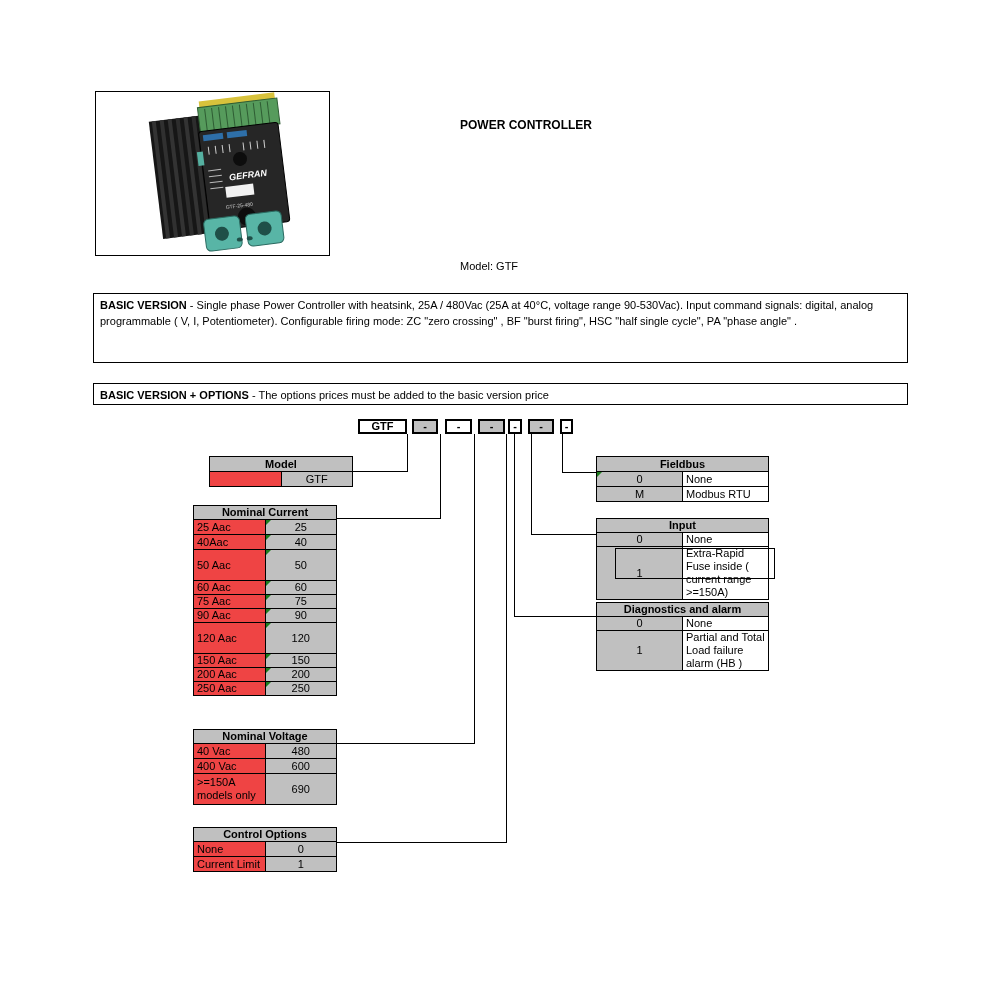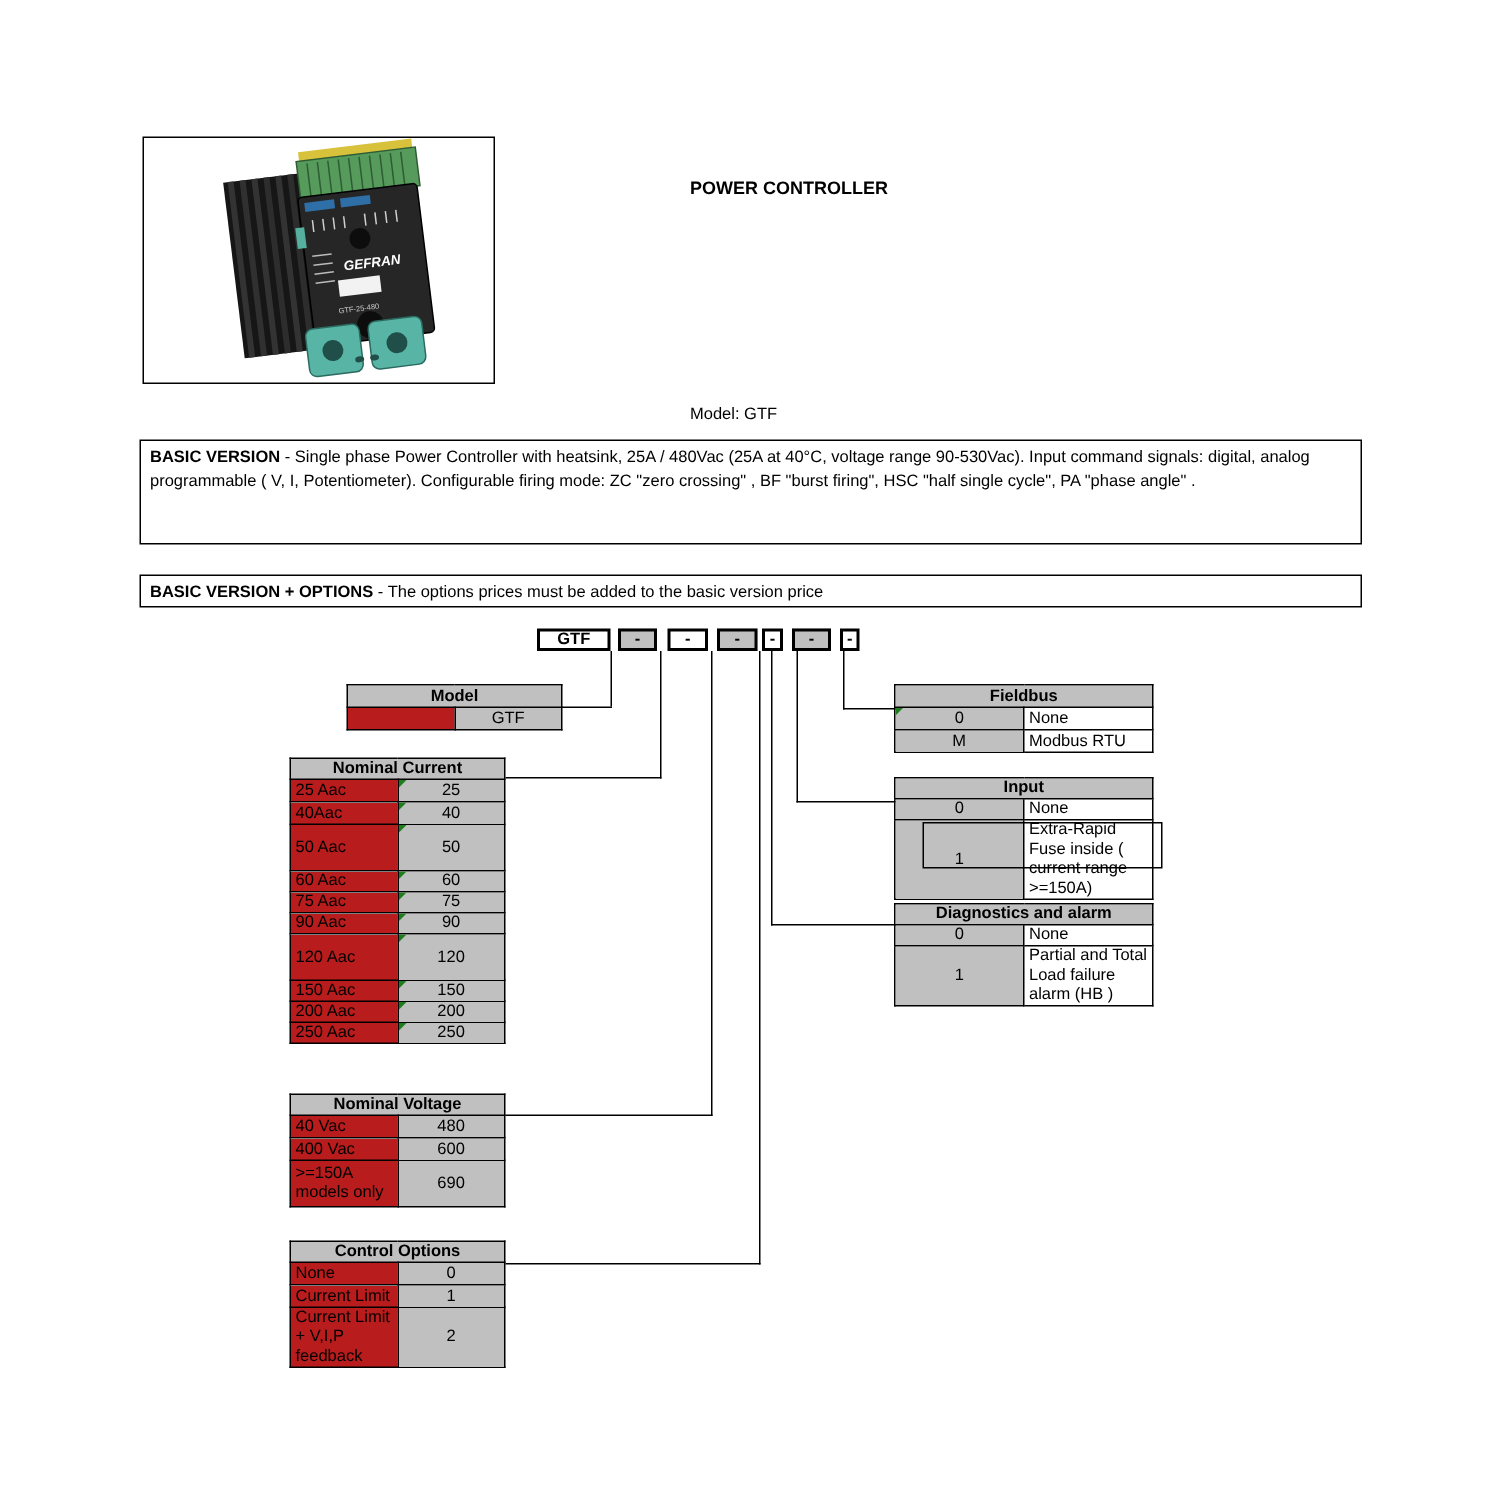--- a/index.html
+++ b/index.html
@@ -6,52 +6,52 @@
   *{box-sizing:border-box;}
   #canvas{
     position:relative;width:1000px;height:1000px;background:#ffffff;
     font-family:"Liberation Sans", sans-serif;color:#000;
   }
   .abs{position:absolute;}
   
   #photo-box{left:95px;top:91px;width:235px;height:165px;border:1px solid #000;background:#fff;}
   
   #pc-title{left:460px;top:118px;font-size:12px;font-weight:bold;}
-  #model-line{left:460px;top:270px;font-size:11px;}
+  #model-line{left:460px;top:260px;font-size:11px;}
   
   .desc-box{left:93px;width:815px;border:1px solid #000;font-size:11px;line-height:16px;padding:3px 6px;}
   #basic-box{top:293px;height:70px;}
   #options-box{top:383px;height:22px;padding-top:3px;}
   
   .code-box{top:419px;height:15px;border:2px solid #000;background:#fff;
     font-size:11px;font-weight:bold;text-align:center;line-height:10px;}
   .code-box.gray{background:#C0C0C0;}
   
   .line{background:#000;}
   
   table.tbl{border-collapse:collapse;table-layout:fixed;font-size:11px;}
   table.tbl td, table.tbl th{border:1px solid #000;padding:0 3px;overflow:hidden;font-weight:normal;text-align:left;vertical-align:middle;line-height:13px;}
   table.tbl th.hdr{background:#C0C0C0;font-weight:bold;text-align:center;}
   table.left-tbl{width:144px;}
-  table.left-tbl td.lab{width:113px;background:#b91c1c;}
+  table.left-tbl td.lab{width:113px;background:#ef4444;}
   table.left-tbl td.val{width:31px;background:#C0C0C0;text-align:center;position:relative;}
   table.right-tbl{width:173px;}
   table.right-tbl td.code{width:19px;background:#C0C0C0;text-align:center;position:relative;}
   table.right-tbl td.lab{width:154px;background:#fff;}
   tr.h15 td{height:15px;}
   tr.h31 td{height:31px;margin-left:44px;}
   tr.h13 td{height:13px;}
   tr.h32 td{height:32px;}
   th.h14{height:14px;}
   th.h15{height:15px;}
   
   .mk{position:absolute;top:0;left:0;width:0;height:0;
     border-top:5px solid #1E7E1E;border-right:5px solid transparent;}
   #fuse-outline{left:615px;top:548px;width:160px;height:31px;border:1px solid #000;background:transparent;}
-  #t-model{left:211px;top:456px;padding-left:20px;}
+  #t-model{left:189px;top:456px;padding-left:20px;}
   #t-current{left:193px;top:505px;}
   #t-voltage{left:193px;top:729px;}
   #t-control{left:193px;top:827px;}
   #t-fieldbus{left:596px;top:456px;}
   #t-fuse{left:596px;top:518px;}
   #t-diag{left:596px;top:602px;}
 </style>
 </head>
 <body>
 
@@ -244,24 +244,20 @@
             <th class="hdr h14" colspan="2">Control Options</th>
           </tr>
       <tr class="h15">
         <td class="lab">None</td>
         <td class="val">0</td>
       </tr>
       <tr class="h15">
         <td class="lab">Current Limit</td>
         <td class="val">1</td>
       </tr>
-      <tr class="h31">
-        <td class="lab">Current Limit + V,I,P feedback</td>
-        <td class="val">2</td>
-      </tr>
     </tbody>
       </table>
   </div>
 
   <div class="abs" id="t-fieldbus">
     <table class="tbl right-tbl">
       <tbody>
           <tr>
             <th class="hdr h15" colspan="2">Fieldbus</th>
           </tr>

